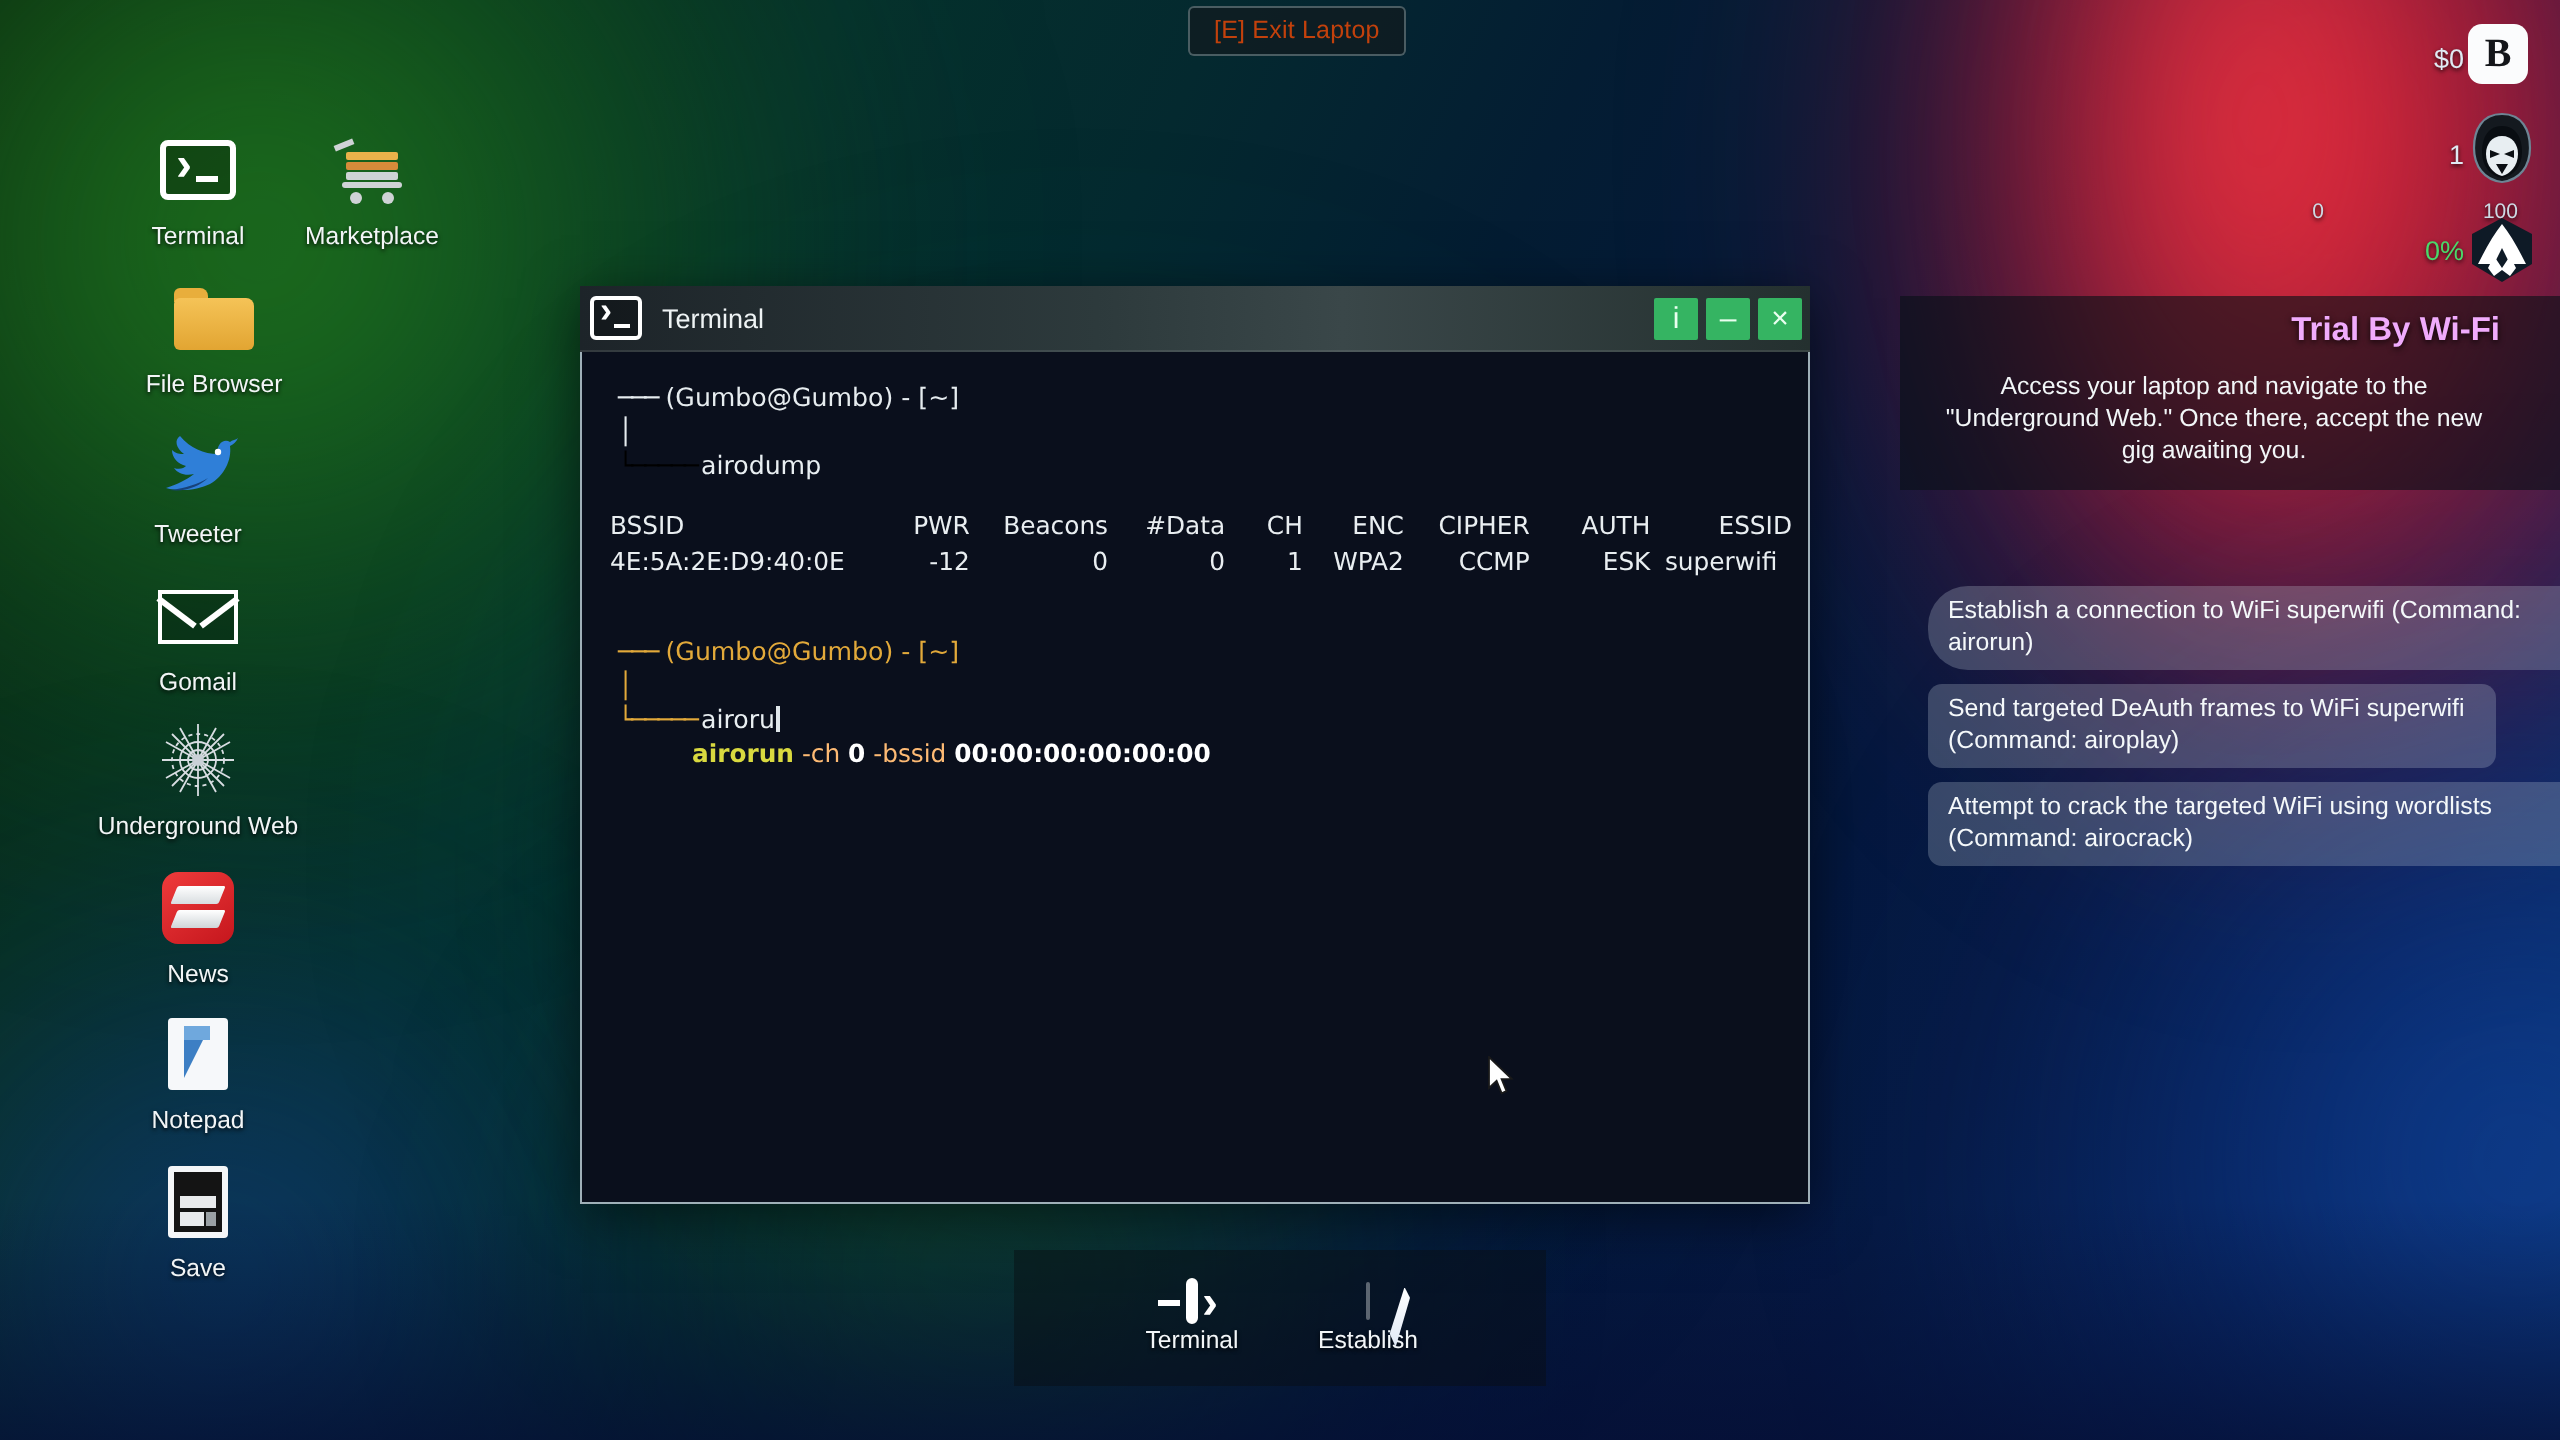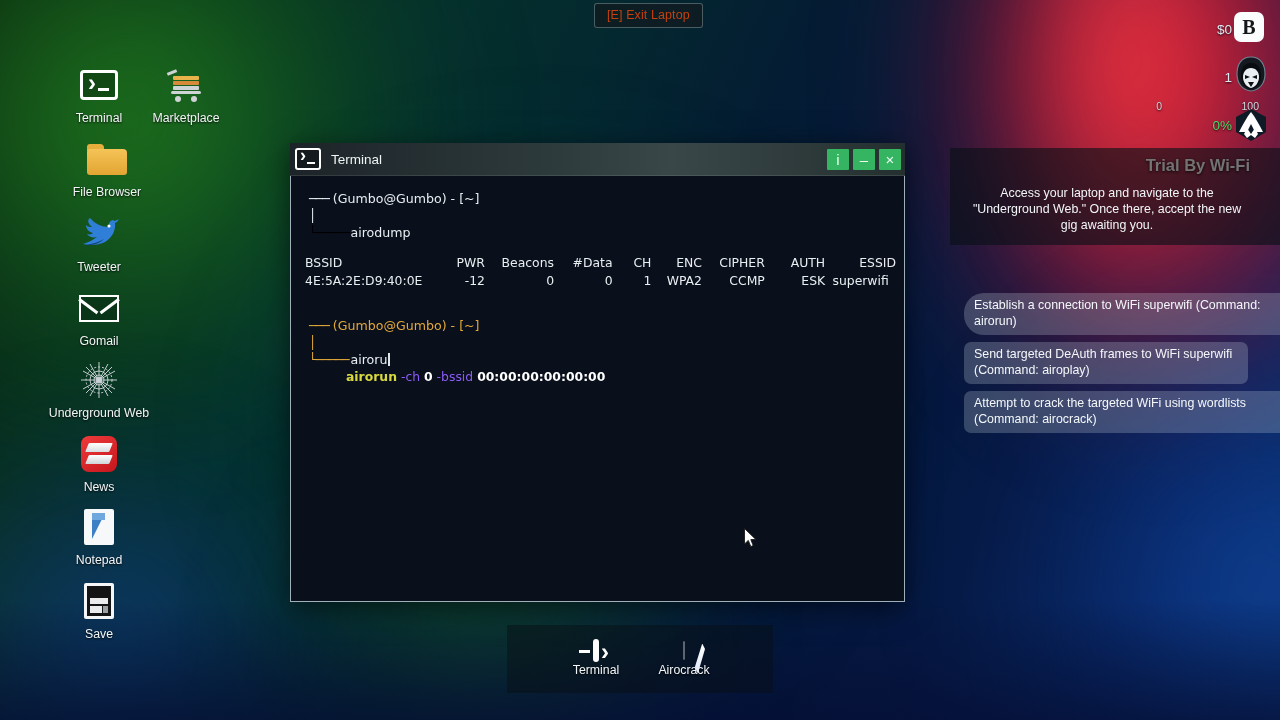--- a/index.html
+++ b/index.html
@@ -206,33 +206,33 @@
     display:inline-block; width:1.5px; height:13px; background:#dfe6ea;
     vertical-align:-2px; margin-left:1px;
   }
 
   .scan-table { margin:14px 0 0 6px; font-size:12.4px; color:#e9eef1; }
   .scan-table table { border-collapse:collapse; }
   .scan-table td { padding:0 0 2px 0; line-height:16px; white-space:nowrap;margin-left:16px; }
 
   .suggest { margin-left:37px; margin-top:1px; font-size:12.4px; line-height:16px; white-space:nowrap; }
   .sg-cmd  { color:#d9d93f; font-weight:bold; }
-  .sg-flag { color:#8b5cf6; }
+  .sg-flag { color:#fdba74; }
   .sg-val  { color:#ffffff; font-weight:bold; }
 
   #mouse-cursor { position:absolute; left:453px; top:352px; width:14px; height:20px; pointer-events:none; }
 
   
   #objective-panel { position:absolute; left:950px; top:148px; width:330px; }
   #objective-header {
     background:rgba(8,16,22,.62);
     padding:8px 30px 12px 14px;
   }
   #objective-title {
-    color:#737373; font-size:16.5px; text-align:right; font-weight:bold;
+    color:#f0abfc; font-size:16.5px; text-align:right; font-weight:bold;
     text-shadow:0 1px 3px rgba(0,0,0,.8);
   }
   #objective-desc {
     margin-top:10px; color:#f2f6f8; font-size:12.4px; line-height:16px;
     text-align:center; padding:0 6px;
   }
   #task-list { margin-top:48px; padding-left:14px; }
   .task-card {
     background:rgba(198,210,220,.26);
     border-radius:7px;
@@ -518,15 +518,15 @@
 
 </div>
 
 <div id="taskbar">
   <div class="task-item">
     <span><span class="ic-term"></span></span>
     <span class="cap">Terminal</span>
   </div>
   <div class="task-item">
     <span><span class="ic-airo"></span></span>
-    <span class="cap">Airocrack</span>
+    <span class="cap">Establish</span>
   </div>
 </div>
 
 </body></html>

